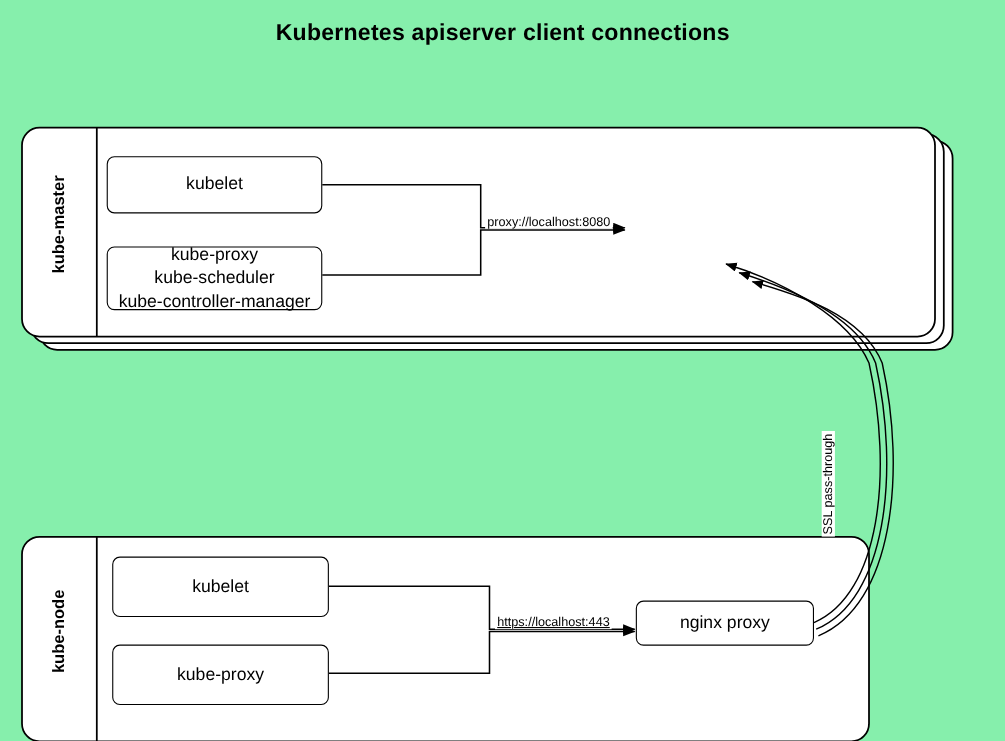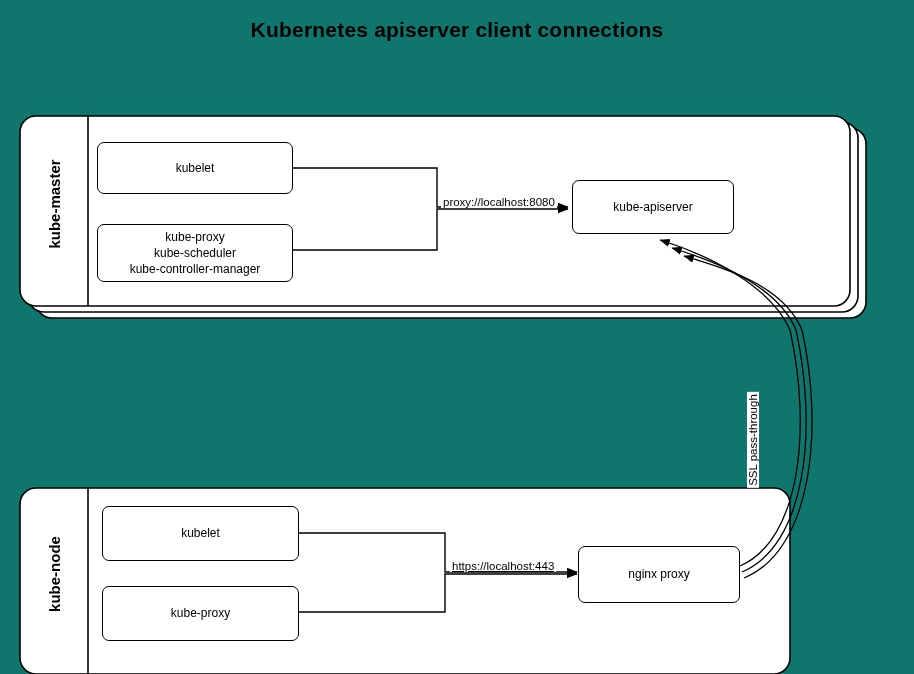--- a/index.html
+++ b/index.html
@@ -4,21 +4,21 @@
 <style>
   html, body {
     margin: 0;
     padding: 0;
     background: #ffffff;
   }
   #canvas {
     position: relative;
     width: 914px;
     height: 674px;
-    background: #0f766e;
+    background: #86efac;
     font-family: "Liberation Sans", sans-serif;
     overflow: hidden;
   }
   #title {
     position: absolute;
     top: 18px;
     left: 0;
     width: 914px;
     text-align: center;
     font-size: 21px;
@@ -40,21 +40,21 @@
     color: #000000;
     transform-origin: center center;
     white-space: nowrap;
   }
   .node-box {
     position: absolute;
     display: flex;
     align-items: center;
     justify-content: center;
     text-align: center;
-    font-size: 12px;
+    font-size: 16px;
     color: #000000;
     line-height: 1.35;
     box-sizing: border-box;
     background: #ffffff;
     border: 1.6px solid #000000;
     border-radius: 7px;
   }
   .edge-label {
     position: absolute;
     font-size: 11.5px;
@@ -123,33 +123,30 @@
   <div class="node-box" style="left: 97px; top: 142px; width: 196px; height: 52px;">
     <span>kubelet</span>
   </div>
 
   <div class="node-box" style="left: 97px; top: 224px; width: 196px; height: 58px;">
     <span style="white-space: pre-line;">kube-proxy
 kube-scheduler
 kube-controller-manager</span>
   </div>
 
-  <div class="node-box" style="left: 572px; top: 180px; width: 162px; height: 54px;">
-    <span>kube-apiserver</span>
-  </div>
 
   <div class="node-box" style="left: 102px; top: 506px; width: 197px; height: 55px;">
     <span>kubelet</span>
   </div>
 
   <div class="node-box" style="left: 102px; top: 586px; width: 197px; height: 55px;">
     <span>kube-proxy</span>
   </div>
 
-  <div class="node-box" style="left: 578px; top: 546px; width: 162px; height: 57px;">
+  <div class="node-box" style="left: 578px; top: 546px; width: 162px; height: 41px;">
     <span>nginx proxy</span>
   </div>
 
   <div class="edge-label" style="left: 441px; top: 196px;">proxy://localhost:8080</div>
 
   <div class="edge-label" style="left: 450px; top: 560px; text-decoration: underline;">https://localhost:443</div>
 
   <div class="edge-label vertical" style="left: 753px; top: 440px; transform: translate(-50%, -50%) rotate(-90deg);">SSL pass-through</div>
 
 </div>

